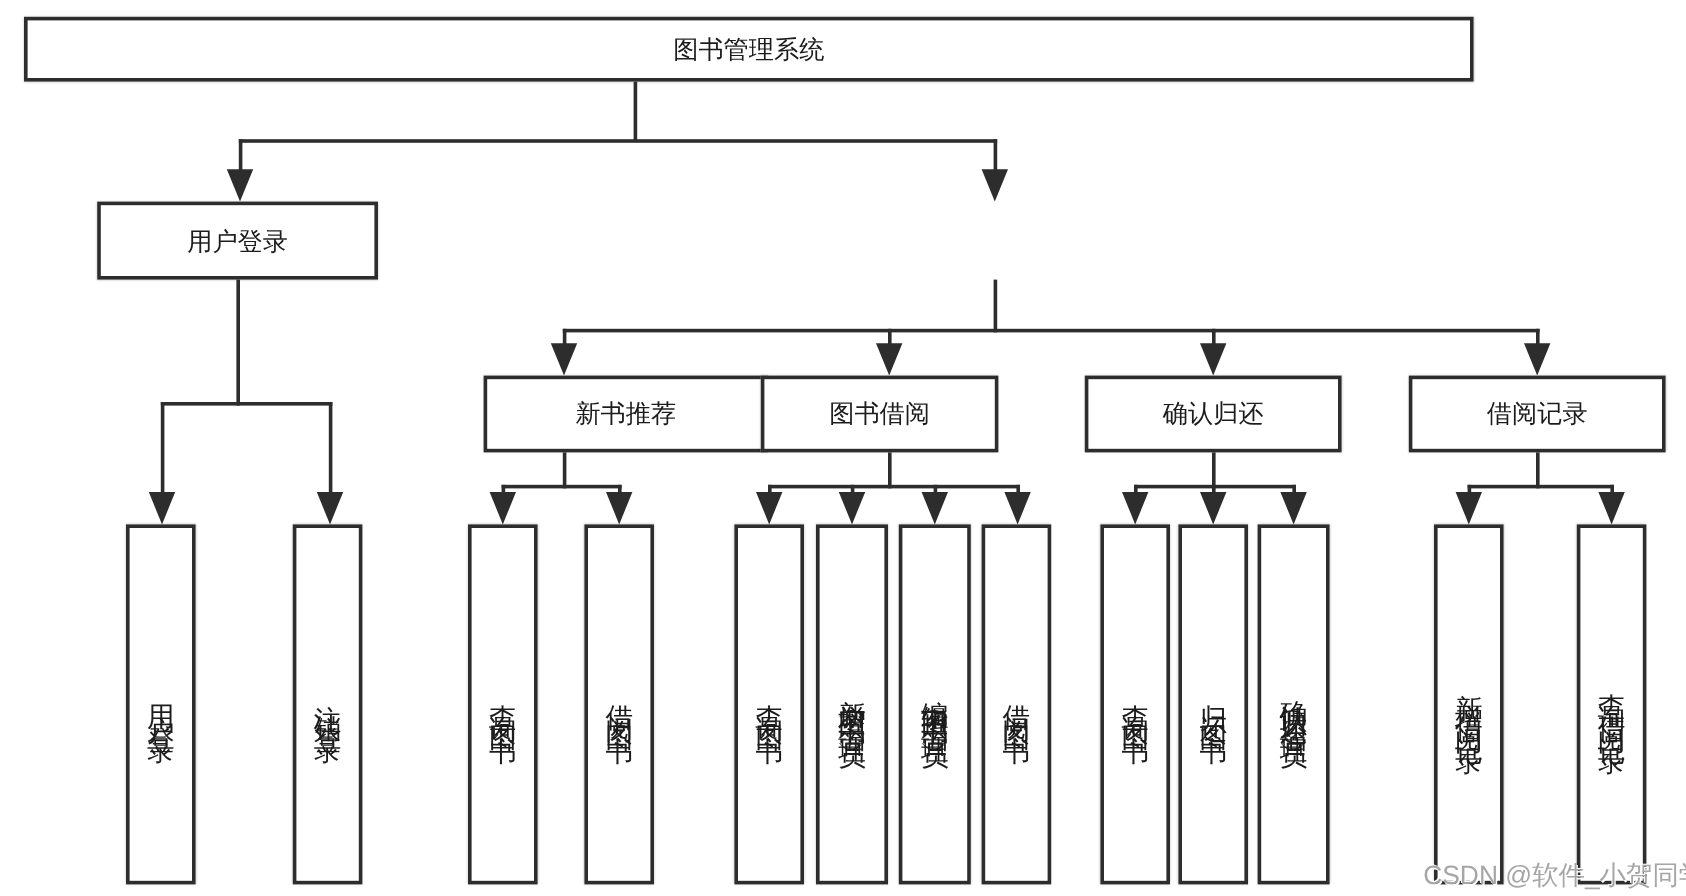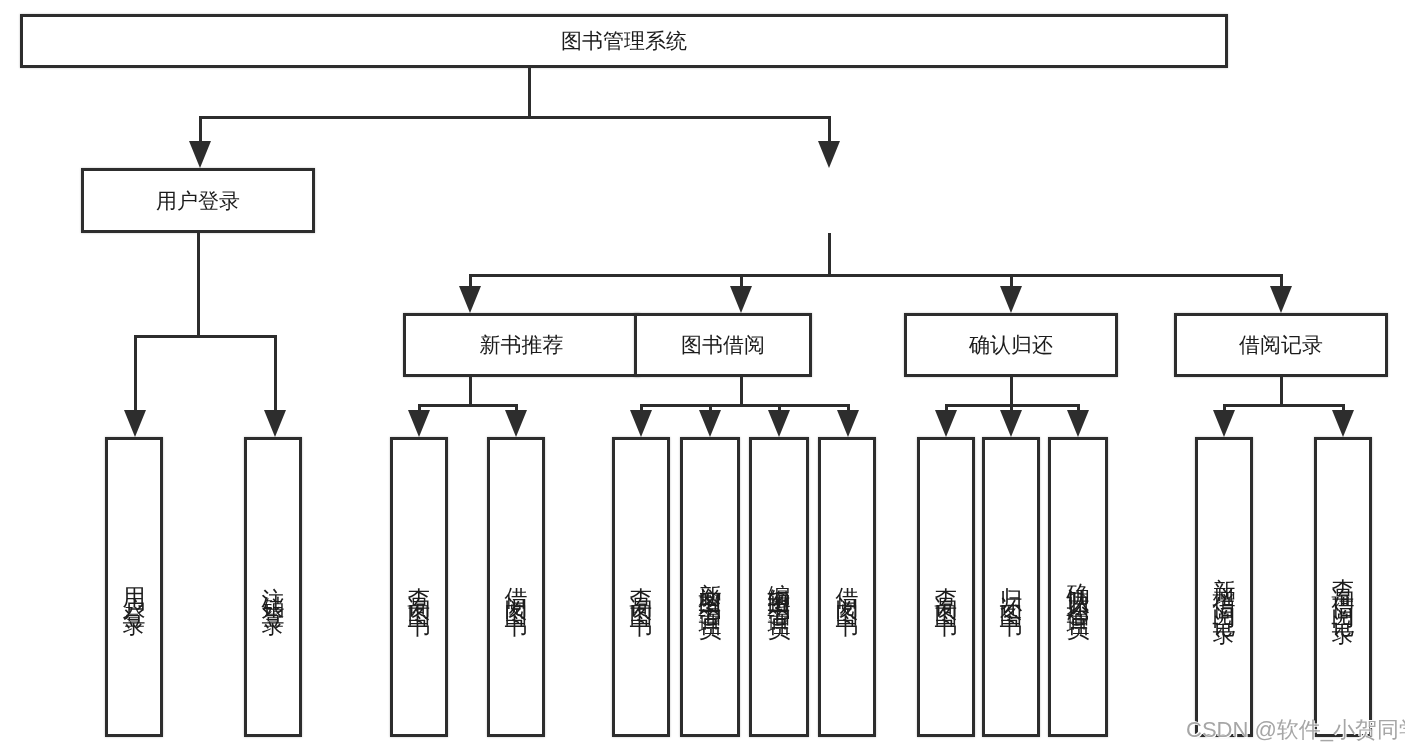--- a/index.html
+++ b/index.html
@@ -96,21 +96,21 @@
   <div class="vline" style="left:740px; top:274px; height:16px;"></div>
   <div class="arrow" style="left:730px; top:286px;"></div>
   <div class="vline" style="left:1010px; top:274px; height:16px;"></div>
   <div class="arrow" style="left:1000px; top:286px;"></div>
   <div class="vline" style="left:1280px; top:274px; height:16px;"></div>
   <div class="arrow" style="left:1270px; top:286px;"></div>
 
   <div class="box" style="left:363px; top:313px; width:237px; height:64px;margin-left:40px;">
     <span>新书推荐</span>
   </div>
-  <div class="box" style="left:634px; top:313px; width:178px; height:64px;">
+  <div class="box" style="left:634px; top:313px; width:198px; height:64px;">
     <span>图书借阅</span>
   </div>
   <div class="box" style="left:904px; top:313px; width:214px; height:64px;">
     <span>确认归还</span>
   </div>
   <div class="box" style="left:1174px; top:313px; width:214px; height:64px;">
     <span>借阅记录</span>
   </div>
 
   <div class="vline" style="left:469px; top:377px; height:30px;"></div>

